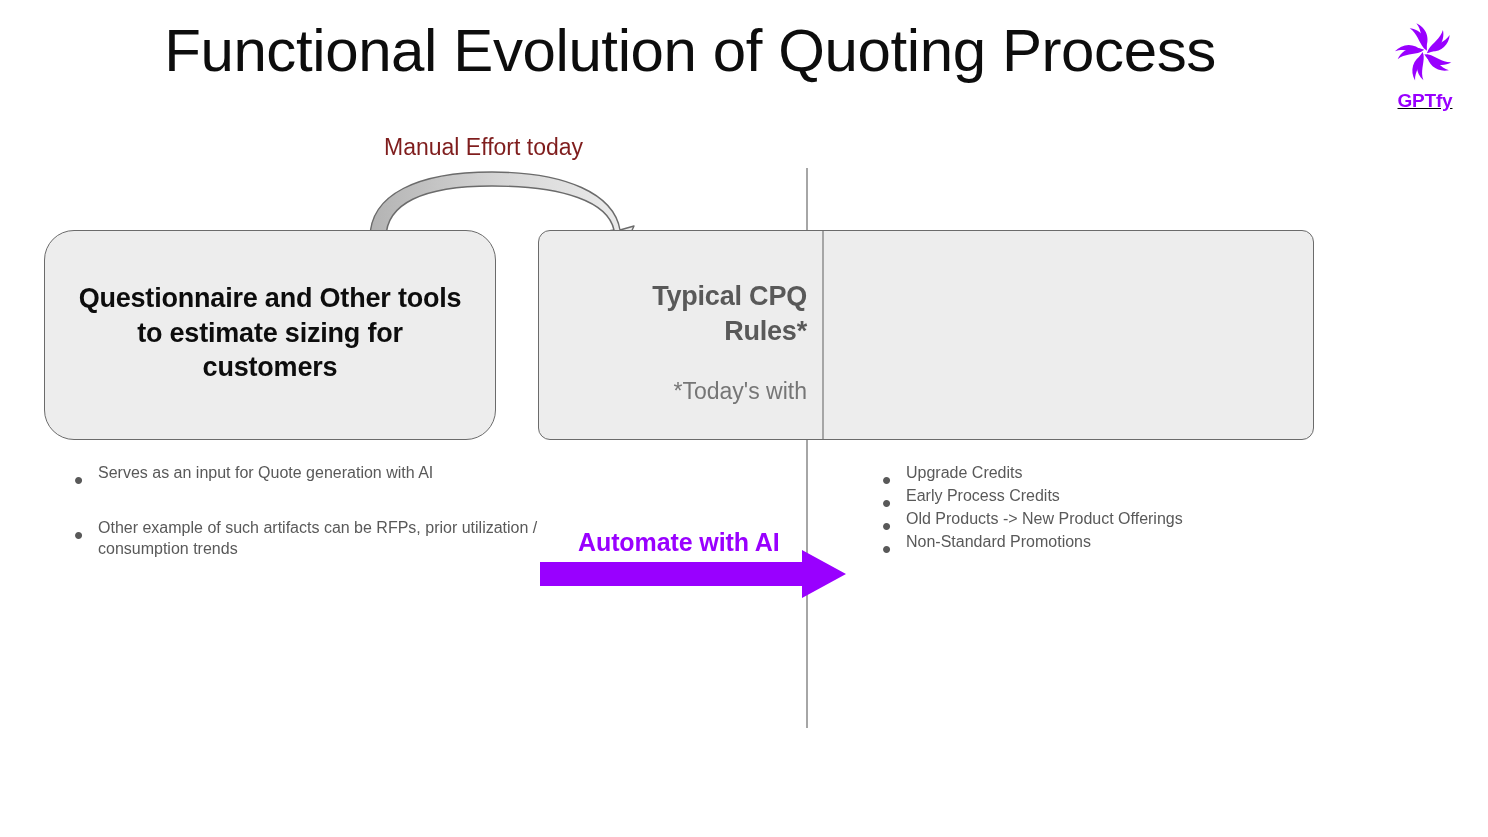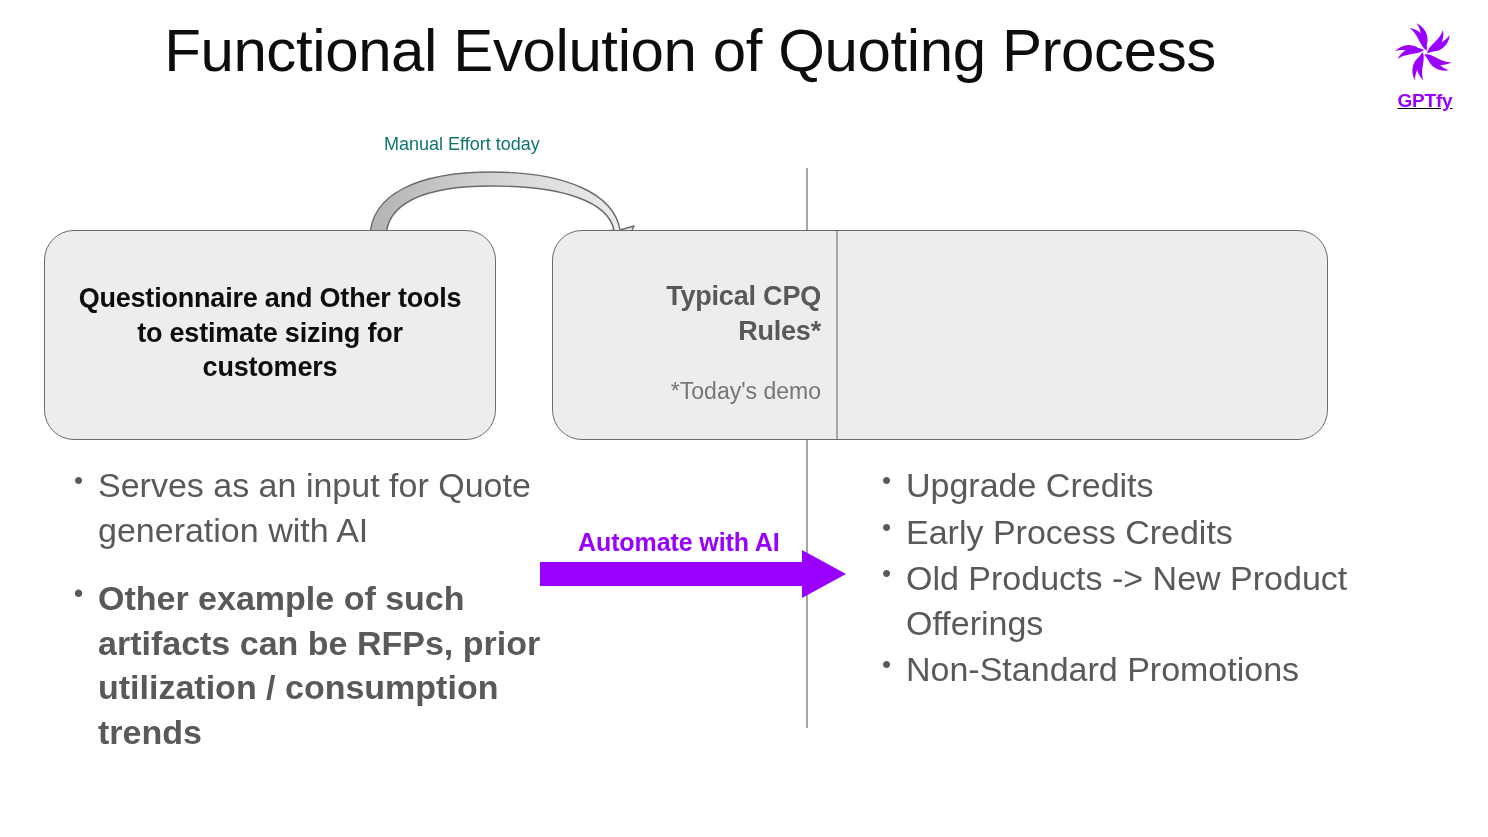--- a/index.html
+++ b/index.html
@@ -69,38 +69,38 @@
     position: absolute;
     left: 352px;
     top: 160px;
     width: 310px;
     height: 96px;
   }
   .manual-label {
     position: absolute;
     left: 384px;
     top: 134px;
-    font-size: 18px;
+    font-size: 23px;
     font-weight: 400;
-    color: #0f766e;
+    color: #7f1d1d;
     white-space: nowrap;
     letter-spacing: 0px;
   }
 
   
   .box {
     position: absolute;
     background: #ededed;
     border: 1.6px solid #6b6b6b;
     border-radius: 30px;
     box-sizing: border-box;
     padding-left: 44px;
   }
   #box-left  { left: 44px;  top: 230px; width: 452px; height: 210px; }
-  #box-right { left: 552px; top: 230px; width: 776px; height: 210px; }
+  #box-right { left: 538px; top: 230px; width: 776px; height: 210px; border-radius: 12px; }
 
   .box-left-text {
     position: absolute;
     left: 22px;
     right: 22px;
     top: 50px;
     text-align: center;
     font-size: 27px;
     font-weight: 700;
     color: #0d0d0d;
@@ -156,42 +156,42 @@
   }
 
   
   ul.bullets {
     margin: 0;
     padding: 0 0 0 28px;
     list-style: none;
   }
   ul.bullets li {
     position: relative;
-    font-size: 34px;
+    font-size: 16px;
     font-weight: 400;
     color: #595959;
     line-height: 1.31;
     letter-spacing: 0px;
   }
   ul.bullets li::before {
     content: "\2022";
     position: absolute;
     left: -24px;
     top: 0;
     font-size: 26px;
     color: #595959;
   }
 
   #bullets-left {
     position: absolute;
     left: 70px;
     top: 463px;
     width: 450px;
   }
-  #bullets-left li + li { margin-top: 24px; font-weight: bold; }
+  #bullets-left li + li { margin-top: 34px; }
 
   #bullets-right {
     position: absolute;
     left: 878px;
     top: 463px;
     width: 470px;
   }
   #bullets-right li + li { margin-top: 2px; }
 
   
@@ -276,21 +276,21 @@
 
   <div class="box" id="box-left">
     <div class="box-left-text">Questionnaire and Other tools to estimate sizing for customers</div>
   </div>
 
   <div class="box" id="box-right">
     <div class="box-inner-divider"></div>
 
     <div class="cpq-block">
       <div class="cpq-title">Typical CPQ Rules*</div>
-      <div class="cpq-note">*Today's demo</div>
+      <div class="cpq-note">*Today's with</div>
     </div>
 
   </div>
 
   <ul class="bullets" id="bullets-left">
     <li>Serves as an input for Quote generation with AI</li>
     <li>Other example of such artifacts can be RFPs, prior utilization / consumption trends</li>
   </ul>
 
   <ul class="bullets" id="bullets-right">

